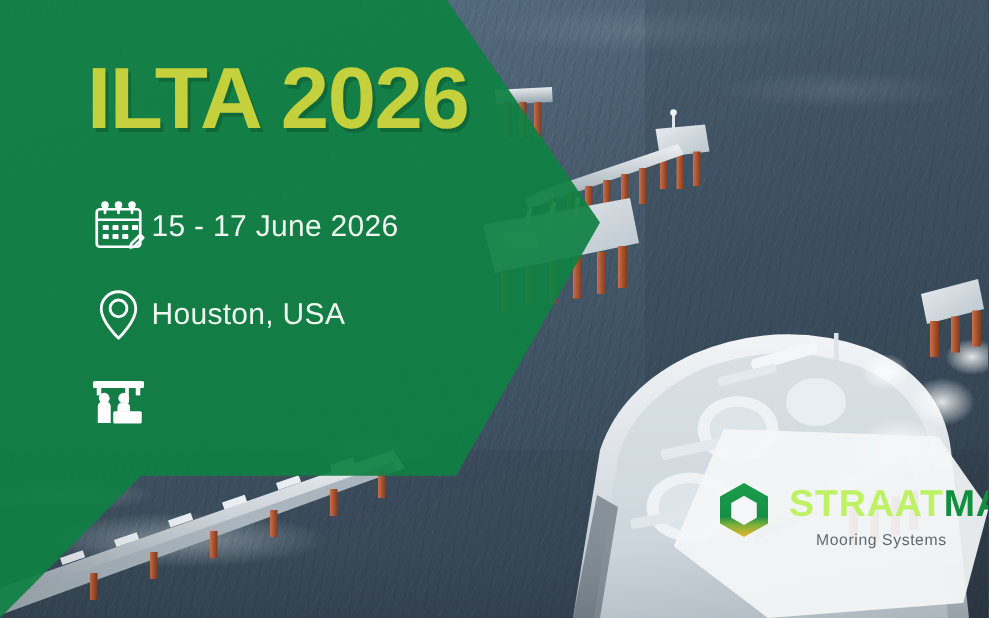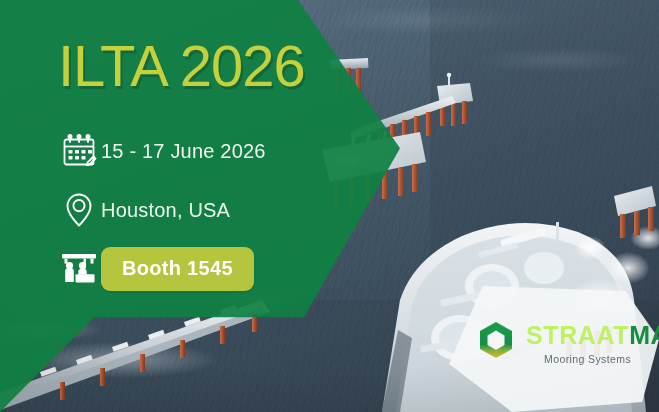--- a/index.html
+++ b/index.html
@@ -57,21 +57,21 @@
     background: #0f8043;
     opacity: .93;
     clip-path: polygon(0% 0%, 74.5% 0%, 100% 36%, 76% 77%, 23.5% 77%, 0% 100%);
   }
 
   
   .title {
     position: absolute;
     left: 58px; top: 37px;
     font-size: 58px;
-    font-weight: normal;
+    font-weight: bold;
     letter-spacing: -1px;
     color: #c4d03c;
     text-shadow: 2px 3px 0 rgba(0,0,0,.17);
     line-height: 1;
     white-space: nowrap;
   }
 
   
   .info-list {
     position: absolute;
@@ -351,21 +351,20 @@
           <rect x="5.5" y="9.6" width="3" height="5"></rect>
           <rect x="31.5" y="9.6" width="3" height="5"></rect>
           <rect x="24.5" y="9.6" width="2.4" height="10"></rect>
           <circle cx="10.5" cy="16.5" r="3.6"></circle>
           <path d="M6.2 22 C6.2 19.8 8.1 18.4 10.5 18.4 C12.9 18.4 14.8 19.8 14.8 22 L14.8 33 L6.2 33 Z"></path>
           <circle cx="23.5" cy="16.5" r="3.6"></circle>
           <path d="M19.3 22.5 C19.3 20.5 21.1 19.2 23.5 19.2 C25.9 19.2 27.7 20.5 27.7 22.5 L27.7 25.5 L19.3 25.5 Z"></path>
           <rect x="16.5" y="25.2" width="19" height="8.2" rx="1"></rect>
         </svg>
       </span>
-      <span class="booth-badge">Booth 1545</span>
     </div>
   </div>
 
   <div class="logo-plate">
     <div class="plate-bg"></div>
     <div class="logo-inner">
       <span>
         <svg width="42" height="44" viewBox="0 0 42 44">
           <defs>
             <linearGradient id="nutG" x1="0" y1="0" x2="0" y2="1">

